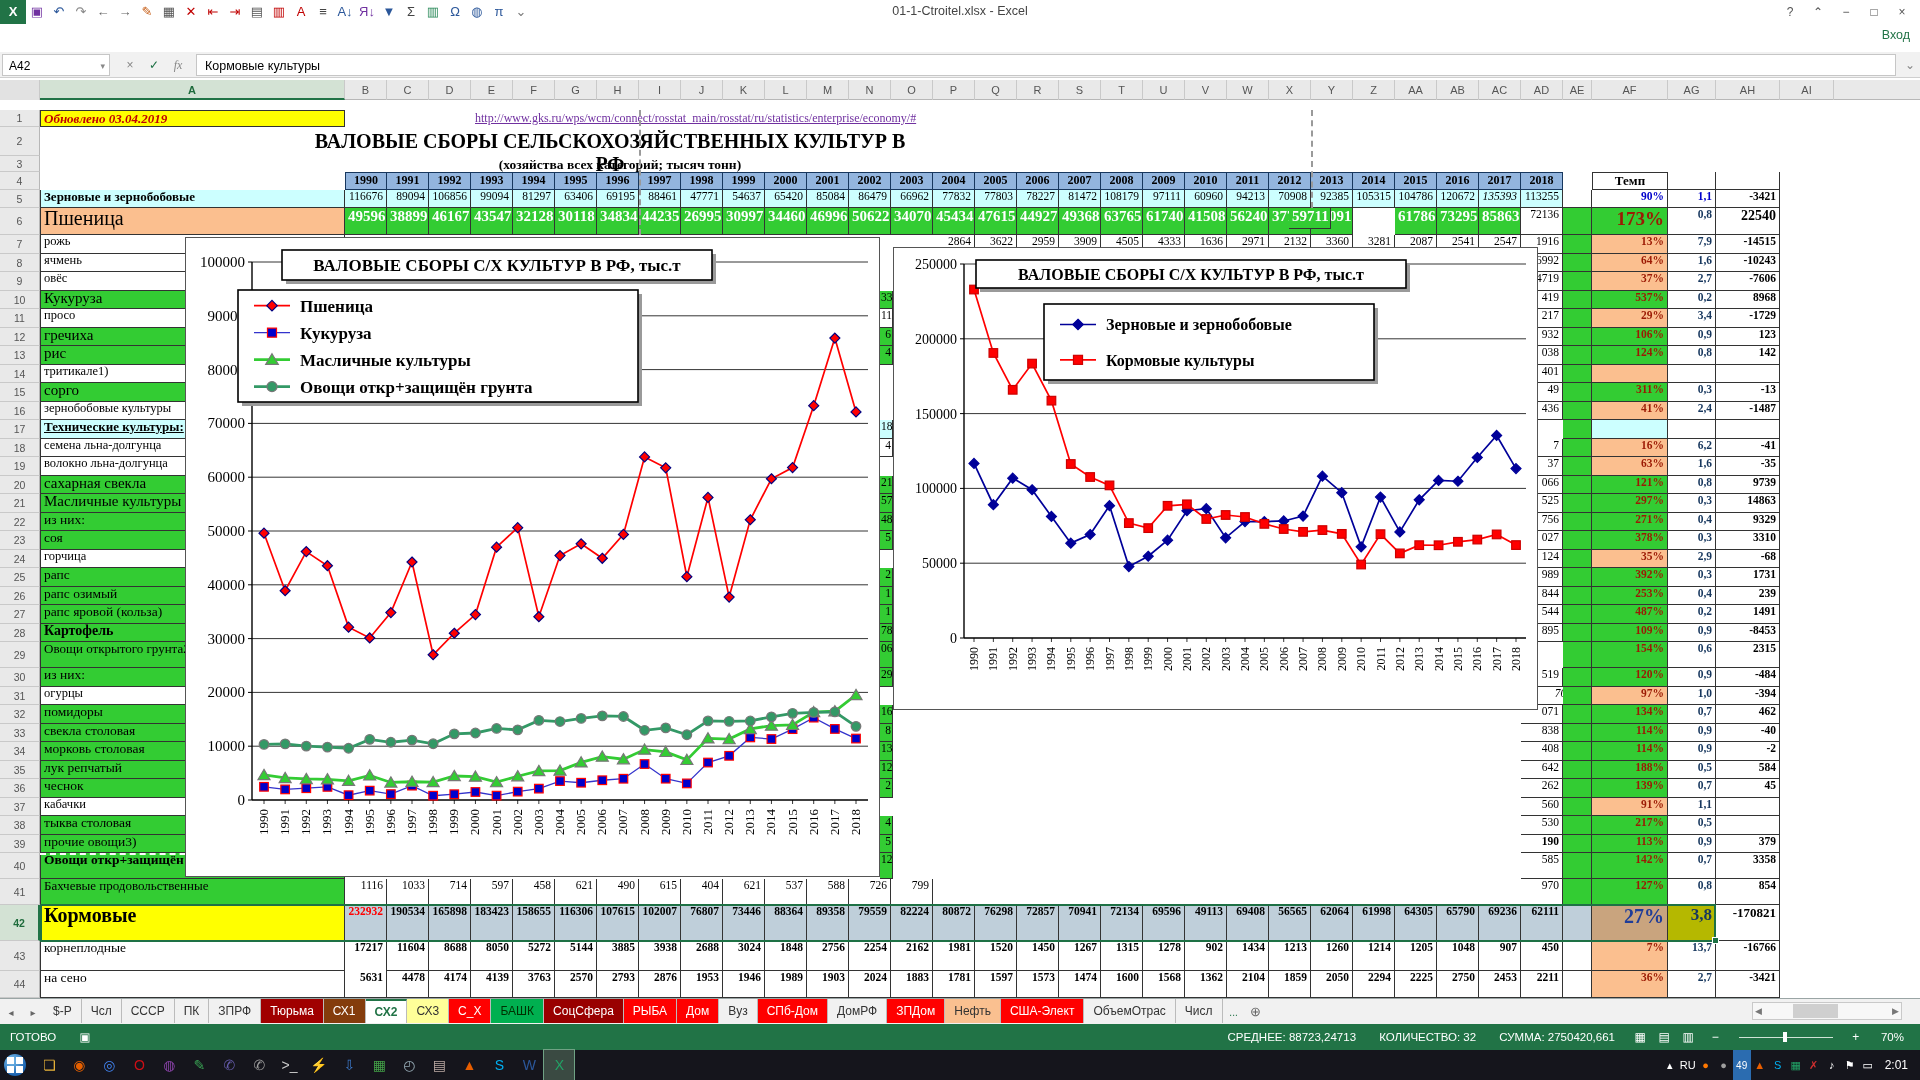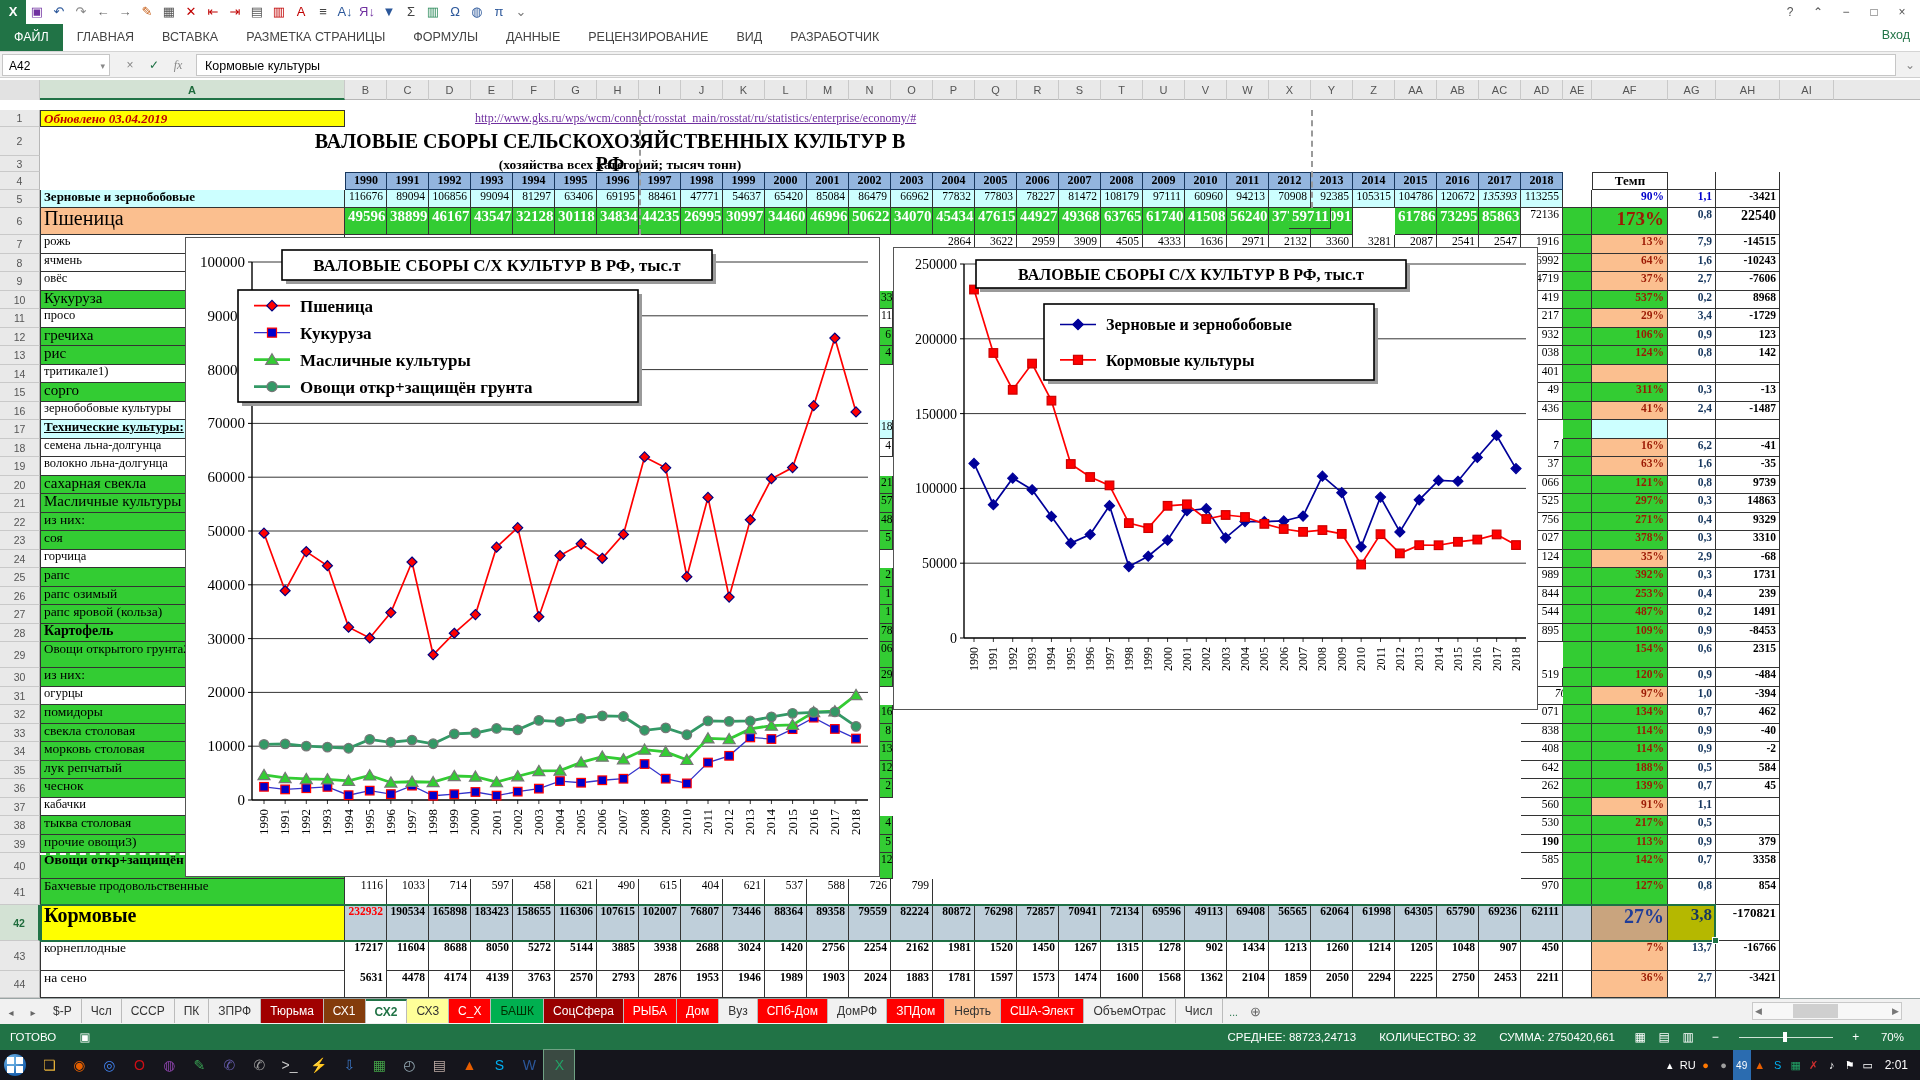--- a/index.html
+++ b/index.html
@@ -93,23 +93,23 @@
   #clock { display:inline-block; padding:0 8px; color:#fff; font-size:12px; line-height:30px; }
 
   .serif { font-family:"Liberation Serif", serif; }
 </style>
 </head>
 <body>
 
 <div id="app">
 
   <div id="qat" class="abs"><span class="qat-ic qat-logo">X</span><span class="qat-ic" style="color: rgb(112, 48, 160);">▣</span><span class="qat-ic" style="color: rgb(43, 87, 154);">↶</span><span class="qat-ic" style="color: rgb(136, 136, 136);">↷</span><span class="qat-ic" style="color: rgb(102, 102, 102);">←</span><span class="qat-ic" style="color: rgb(102, 102, 102);">→</span><span class="qat-ic" style="color: rgb(197, 90, 17);">✎</span><span class="qat-ic" style="color: rgb(85, 85, 85);">▦</span><span class="qat-ic" style="color: rgb(192, 0, 0);">✕</span><span class="qat-ic" style="color: rgb(192, 0, 0);">⇤</span><span class="qat-ic" style="color: rgb(192, 0, 0);">⇥</span><span class="qat-ic" style="color: rgb(85, 85, 85);">▤</span><span class="qat-ic" style="color: rgb(192, 0, 0);">▥</span><span class="qat-ic" style="color: rgb(192, 0, 0);">A</span><span class="qat-ic" style="color: rgb(68, 68, 68);">≡</span><span class="qat-ic" style="color: rgb(43, 87, 154);">А↓</span><span class="qat-ic" style="color: rgb(112, 48, 160);">Я↓</span><span class="qat-ic" style="color: rgb(43, 87, 154);">▼</span><span class="qat-ic" style="color: rgb(68, 68, 68);">Σ</span><span class="qat-ic" style="color: rgb(43, 138, 90);">▥</span><span class="qat-ic" style="color: rgb(43, 87, 154);">Ω</span><span class="qat-ic" style="color: rgb(43, 87, 154);">◍</span><span class="qat-ic" style="color: rgb(43, 87, 154);">π</span><span class="qat-ic" style="color: rgb(119, 119, 119);">⌄</span></div>
+  <div id="win-title" class="abs">01-1-Ctroitel.xlsx - Excel</div>
   <div id="win-controls" class="abs"><span class="wc">?</span><span class="wc">⌃</span><span class="wc">−</span><span class="wc">□</span><span class="wc">×</span></div>
 
-  <div id="ribbon-tabs" class="abs"><span class="rtab active">ФАЙЛ</span><span class="rtab">ГЛАВНАЯ</span><span class="rtab">ВСТАВКА</span><span class="rtab">РАЗМЕТКА СТРАНИЦЫ</span><span class="rtab">ФОРМУЛЫ</span><span class="rtab">ДАННЫЕ</span><span class="rtab">РЕЦЕНЗИРОВАНИЕ</span><span class="rtab">ВИД</span><span class="rtab">РАЗРАБОТЧИК</span></div>
   <div id="signin" class="abs">Вход</div>
 
   <div id="fbar" class="abs">
     <div id="namebox" class="abs">
       <span>A42</span>
       <span class="dd">▾</span>
     </div>
     <div class="fbtn abs" style="left:118px">×</div>
     <div class="fbtn abs" style="left:142px;color:#1e7145">✓</div>
     <div class="fbtn abs" style="left:166px;font-style:italic;font-family:'Liberation Serif',serif">fx</div>
@@ -631,21 +631,21 @@
       <div class="cell num bg-w" style="left: 345px; top: 841px; width: 42px; height: 44px; font-weight: bold;">17217</div>
       <div class="cell num bg-w" style="left: 387px; top: 841px; width: 42px; height: 30px; font-weight: bold;">11604</div>
       <div class="cell num bg-w" style="left: 429px; top: 841px; width: 42px; height: 30px; font-weight: bold;">8688</div>
       <div class="cell num bg-w" style="left: 471px; top: 841px; width: 42px; height: 30px; font-weight: bold;">8050</div>
       <div class="cell num bg-w" style="left: 513px; top: 841px; width: 42px; height: 30px; font-weight: bold;">5272</div>
       <div class="cell num bg-w" style="left: 555px; top: 841px; width: 42px; height: 30px; font-weight: bold;">5144</div>
       <div class="cell num bg-w" style="left: 597px; top: 841px; width: 42px; height: 30px; font-weight: bold;">3885</div>
       <div class="cell num bg-w" style="left: 639px; top: 841px; width: 42px; height: 30px; font-weight: bold;">3938</div>
       <div class="cell num bg-w" style="left: 681px; top: 841px; width: 42px; height: 30px; font-weight: bold;">2688</div>
       <div class="cell num bg-w" style="left: 723px; top: 841px; width: 42px; height: 30px; font-weight: bold;">3024</div>
-      <div class="cell num bg-w" style="left: 765px; top: 841px; width: 42px; height: 30px; font-weight: bold;">1420</div>
+      <div class="cell num bg-w" style="left: 765px; top: 841px; width: 42px; height: 30px; font-weight: bold;">1848</div>
       <div class="cell num bg-w" style="left: 807px; top: 841px; width: 42px; height: 30px; font-weight: bold;">2756</div>
       <div class="cell num bg-w" style="left: 849px; top: 841px; width: 42px; height: 30px; font-weight: bold;">2254</div>
       <div class="cell num bg-w" style="left: 891px; top: 841px; width: 42px; height: 30px; font-weight: bold;">2162</div>
       <div class="cell num bg-w" style="left: 933px; top: 841px; width: 42px; height: 30px; font-weight: bold;">1981</div>
       <div class="cell num bg-w" style="left: 975px; top: 841px; width: 42px; height: 30px; font-weight: bold;">1520</div>
       <div class="cell num bg-w" style="left: 1017px; top: 841px; width: 42px; height: 30px; font-weight: bold;">1450</div>
       <div class="cell num bg-w" style="left: 1059px; top: 841px; width: 42px; height: 30px; font-weight: bold;">1267</div>
       <div class="cell num bg-w" style="left: 1101px; top: 841px; width: 42px; height: 30px; font-weight: bold;">1315</div>
       <div class="cell num bg-w" style="left: 1143px; top: 841px; width: 42px; height: 30px; font-weight: bold;">1278</div>
       <div class="cell num bg-w" style="left: 1185px; top: 841px; width: 42px; height: 30px; font-weight: bold;">902</div>

